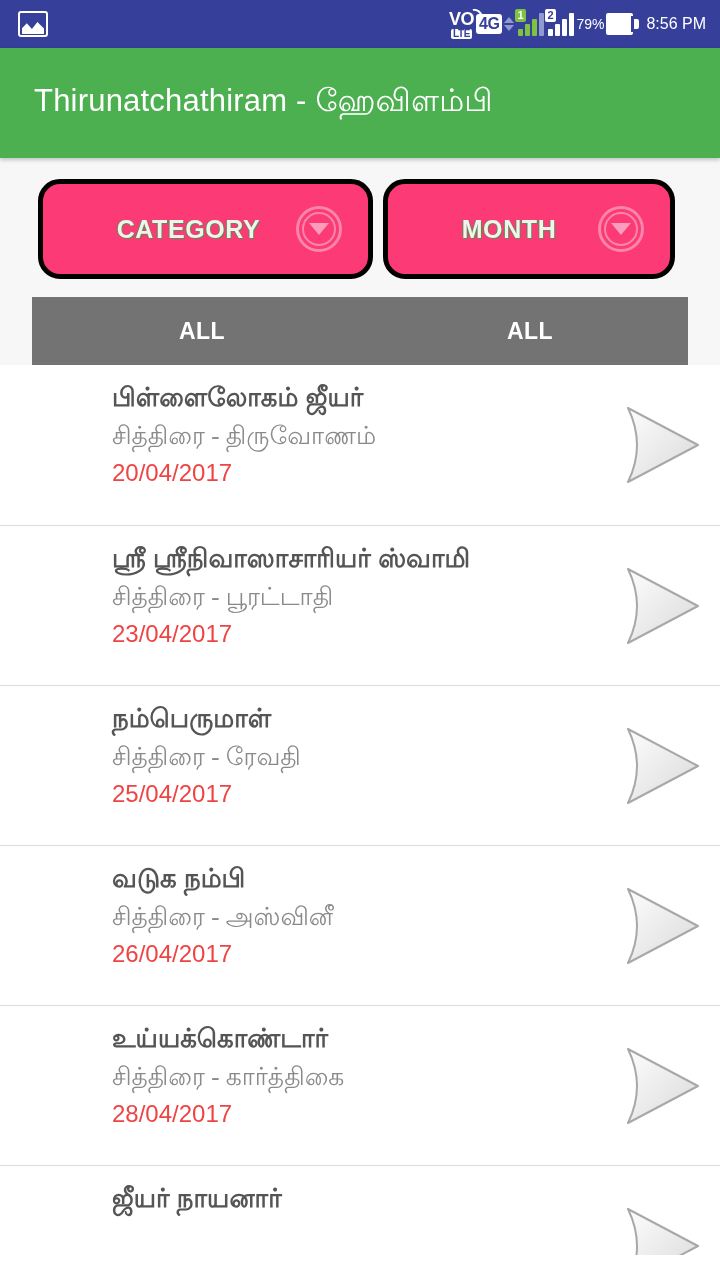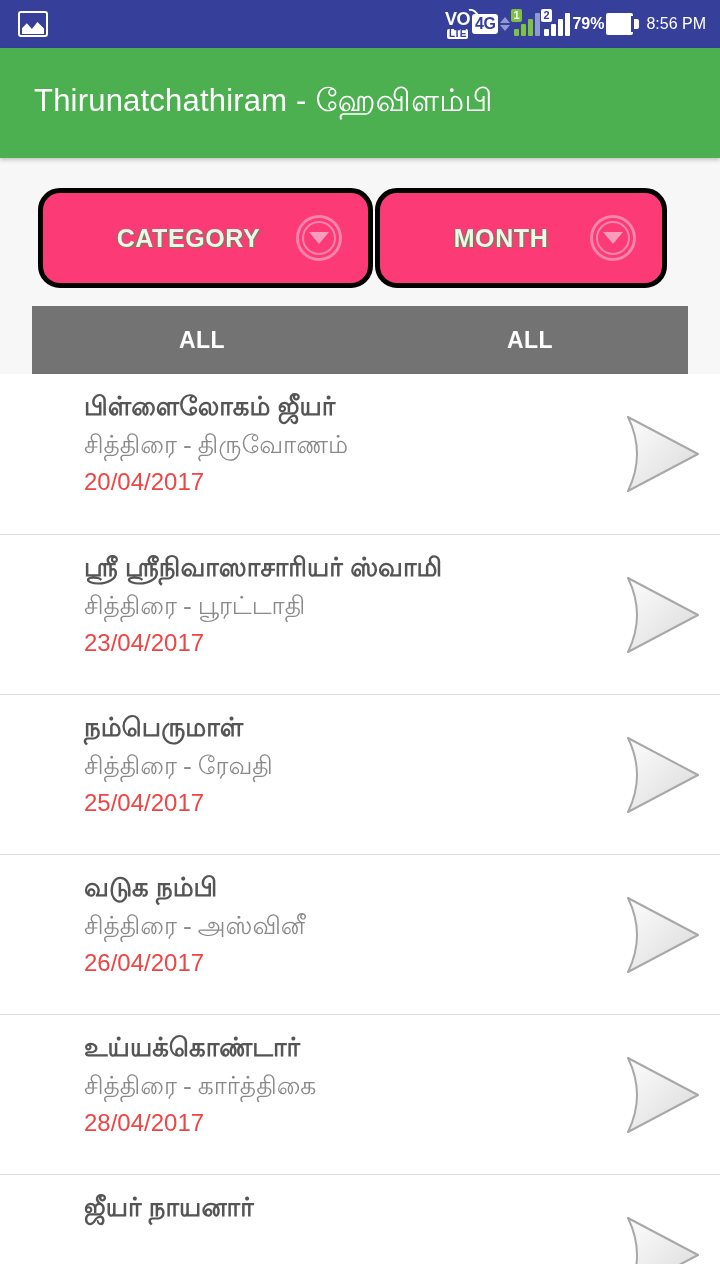--- a/index.html
+++ b/index.html
@@ -56,21 +56,21 @@
   .sig .b1{height:7px;} .sig .b2{height:12px;} .sig .b3{height:17px;} .sig .b4{height:23px;}
   .sig.one .b1,.sig.one .b2,.sig.one .b3{ background:#7ec242; }
   .sig.one .b4{ background:#8f9ad0; }
   .simnum{
     position:absolute; top:-3px; left:-1px;
     font-size:11px; font-weight:bold; line-height:1;
     padding:1px 2px; border-radius:2px;
   }
   .sig.one .simnum{ background:#7ec242; color:#ffffff; }
   .sig.two .simnum{ background:#ffffff; color:#36409a; }
-  .batt-pct{ font-size:16px; font-weight:bold; letter-spacing:0; }
+  .batt-pct{ font-size:14px; font-weight:normal; letter-spacing:0; }
   .batt{
     width:34px; height:22px; border:0; background:transparent; position:relative;
     display:flex; align-items:center;
   }
   .batt .shell{ width:27px; height:22px; background:#ffffff; border-radius:2px; position:relative; }
   .batt .shell::after{
     content:""; position:absolute; right:-1px; top:3px; width:3px; height:16px;
     background:#36409a;
   }
   .batt .cap{ width:5px; height:10px; background:#ffffff; border-radius:0 2px 2px 0; margin-left:1px;}
@@ -83,22 +83,22 @@
     box-shadow:0 2px 4px rgba(0,0,0,.22);
     position:relative; z-index:5;
   }
   .appbar h1{
     color:#ffffff; font-size:31px; font-weight:normal; letter-spacing:.2px;
     white-space:nowrap;
   }
 
   
   .filters{
-    background:#f7f7f7; padding:30px 30px 0 38px;
-    display:flex; gap:2px; align-items:center;
+    background:#f7f7f7; padding:21px 30px 0 38px;
+    display:flex; gap:10px; align-items:center;
   }
   .fbtn{
     background:#fb3a76; border:5px solid #000000; border-radius:22px;
     height:100px; display:flex; align-items:center; justify-content:center;
     position:relative; cursor:pointer;
   }
   .fbtn.cat{ width:335px; }
   .fbtn.mon{ width:292px; }
   .fbtn .lbl{
     color:#f2f2ee; font-size:25px; font-weight:bold; letter-spacing:.6px;
@@ -129,21 +129,21 @@
   .allbar .cell{
     font-size:23px; font-weight:bold; letter-spacing:.4px;
     flex:1; text-align:center;
   }
   .allbar .cell.c1{ flex:0 0 340px; text-align:center; }
   .allbar .cell.c2{ flex:1; text-align:center; }
 
   
   .list{ background:#ffffff; height:890px; overflow:hidden; position:relative; }
   .row{
-    height:160px; position:relative; padding:14px 0 0 84px;
+    height:160px; position:relative; padding:14px 0 0 112px;
     border-top:1px solid #dcdcdc;
   }
   .row:first-child{ border-top:0; }
   .row .title{
     font-size:26px; font-weight:bold; color:#555555; line-height:1.45;
     white-space:nowrap;
   }
   .row .sub{
     font-size:25px; color:#8a8a8a; line-height:1.5; white-space:nowrap;font-family:Liberation Serif, serif;
   }

